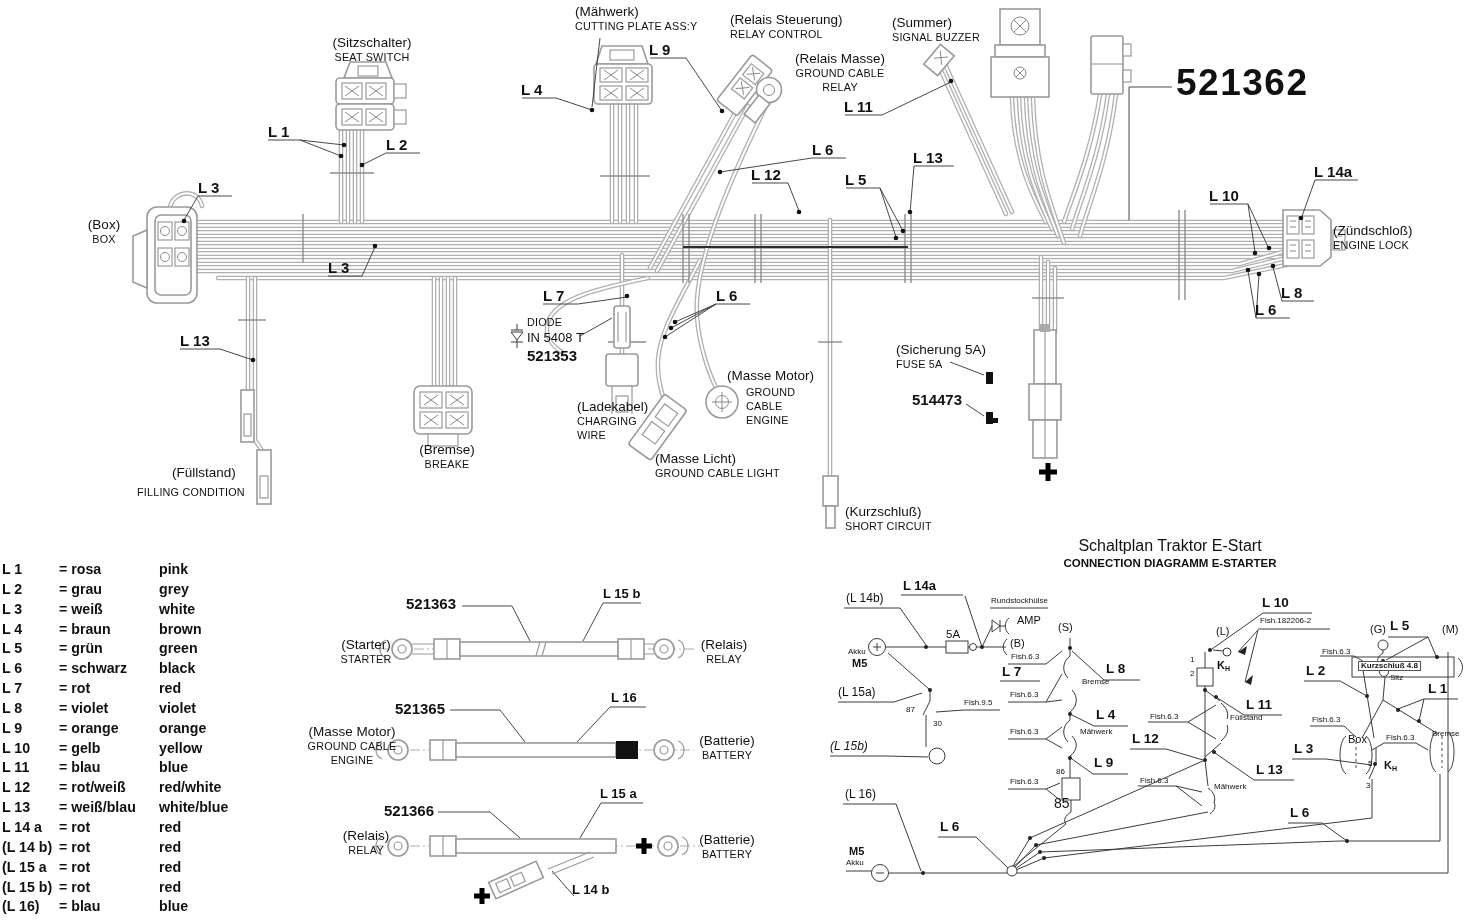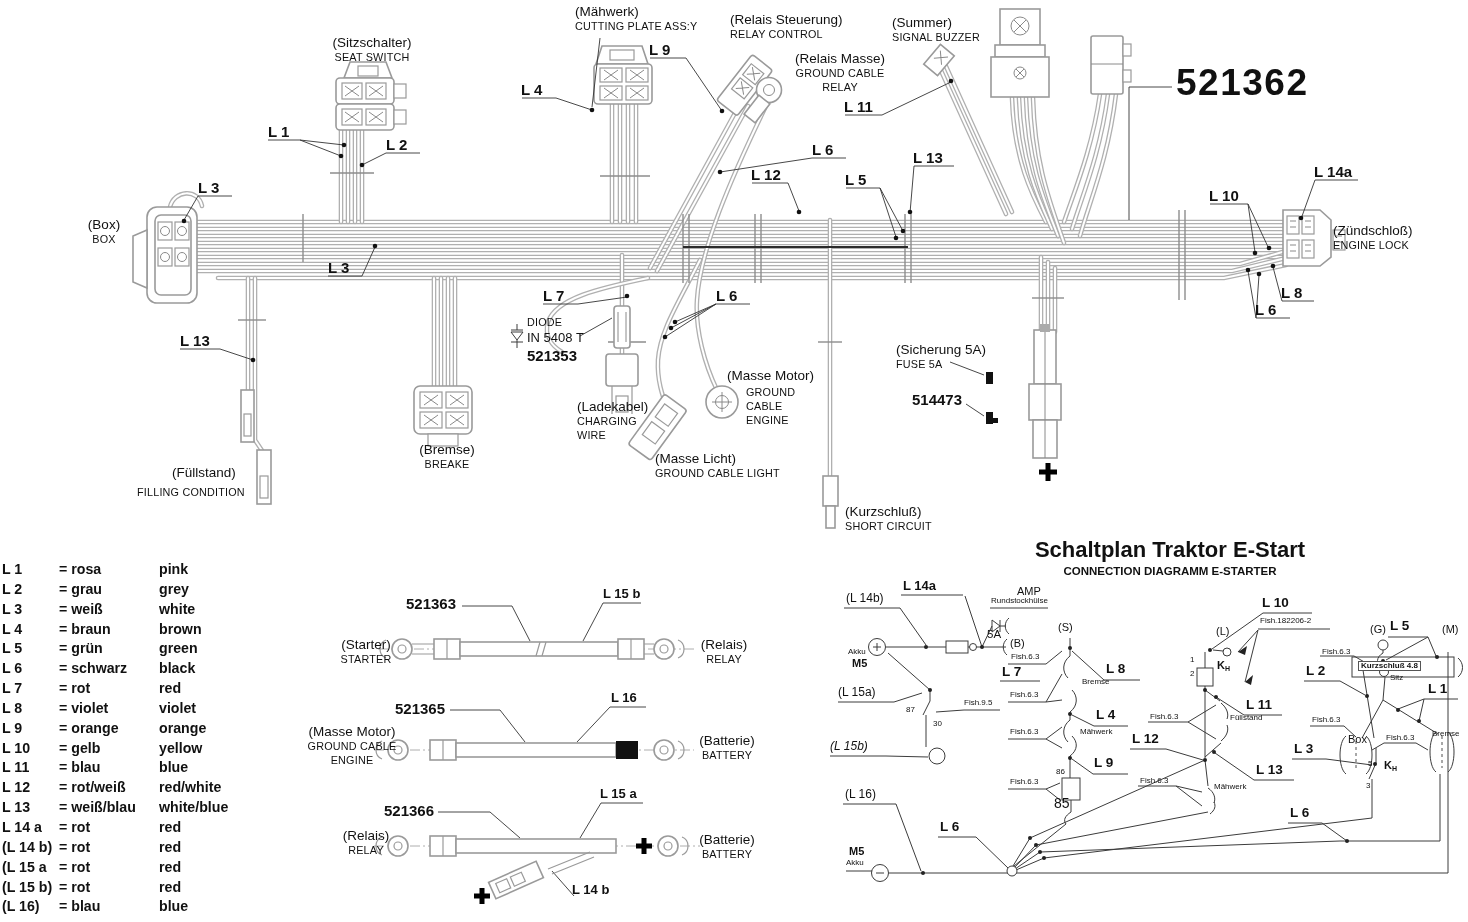--- a/index.html
+++ b/index.html
@@ -29,21 +29,21 @@
   
   .blk{position:absolute;white-space:nowrap;}
   .blk.ctr{transform:translateX(-50%);text-align:center;}
   .ln{line-height:1.28;}
   .de{font-size:13.5px;}
   .en{font-size:10.8px;letter-spacing:.2px;}
   .md{font-size:13px;}
   .pn{font-size:15px;font-weight:bold;}
   .wl{font-size:13px;font-weight:bold;}
   .huge{font-size:37px;font-weight:bold;letter-spacing:1.5px;line-height:1;}
-  .title{font-size:22px;font-weight:bold;}
+  .title{font-size:16px;font-weight:normal;}
   .subtitle{font-size:11.5px;font-weight:bold;}
   .callout{position:absolute;font-size:15px;font-weight:bold;white-space:nowrap;}
   .sch-label{position:absolute;white-space:nowrap;line-height:1.05;}
   .sch-label.boxed{border:0.8px solid #555;padding:0 2px;background:#fff;}
   .sch-label .subscript{font-size:7px;vertical-align:-2px;}
   .legend{position:absolute;left:2px;top:560px;font-size:14.2px;font-weight:bold;}
   .legend-row{line-height:19.85px;white-space:nowrap;}
   .lg-c{display:inline-block;min-width:57px;}
   .lg-d{display:inline-block;min-width:100px;}
 </style>
@@ -726,23 +726,23 @@
       <div class="callout" style="left: 913px; top: 149px;">L 13</div>
       <div class="callout" style="left: 844px; top: 98px;">L 11</div>
       <div class="callout" style="left: 1209px; top: 187px;">L 10</div>
       <div class="callout" style="left: 1314px; top: 163px;">L 14a</div>
       <div class="callout" style="left: 1281px; top: 284px;">L 8</div>
       <div class="callout" style="left: 1255px; top: 301px;">L 6</div>
     </div>
   <div id="sch-layer">
       <div class="sch-label" style="left: 846px; top: 592px; font-size: 12px;"><span>(L 14b)</span></div>
       <div class="sch-label" style="left: 903px; top: 579px; font-size: 13px; font-weight: bold;"><span>L 14a</span></div>
-      <div class="sch-label" style="left: 946px; top: 628px; font-size: 11.5px; margin-left: 41px;"><span>5A</span></div>
+      <div class="sch-label" style="left: 946px; top: 628px; font-size: 11.5px;"><span>5A</span></div>
       <div class="sch-label" style="left: 991px; top: 597px; font-size: 8px;"><span>Rundstockhülse</span></div>
-      <div class="sch-label" style="left: 1017px; top: 586px; font-size: 11px;"><span>AMP</span></div>
+      <div class="sch-label" style="left: 1017px; top: 615px; font-size: 11px;"><span>AMP</span></div>
       <div class="sch-label" style="left: 1010px; top: 638px; font-size: 11px;"><span>(B)</span></div>
       <div class="sch-label" style="left: 1011px; top: 653px; font-size: 8px;"><span>Fish.6.3</span></div>
       <div class="sch-label" style="left: 1002px; top: 665px; font-size: 13.5px; font-weight: bold;"><span>L 7</span></div>
       <div class="sch-label" style="left: 1058px; top: 622px; font-size: 11px;"><span>(S)</span></div>
       <div class="sch-label" style="left: 848px; top: 648px; font-size: 8px;"><span>Akku</span></div>
       <div class="sch-label" style="left: 852px; top: 658px; font-size: 11px; font-weight: bold;"><span>M5</span></div>
       <div class="sch-label" style="left: 838px; top: 686px; font-size: 12px;"><span>(L 15a)</span></div>
       <div class="sch-label" style="left: 933px; top: 704px; font-size: 8px; margin-top: 16px;"><span>30</span></div>
       <div class="sch-label" style="left: 906px; top: 706px; font-size: 8px;"><span>87</span></div>
       <div class="sch-label" style="left: 964px; top: 699px; font-size: 8px;"><span>Fish.9.5</span></div>

